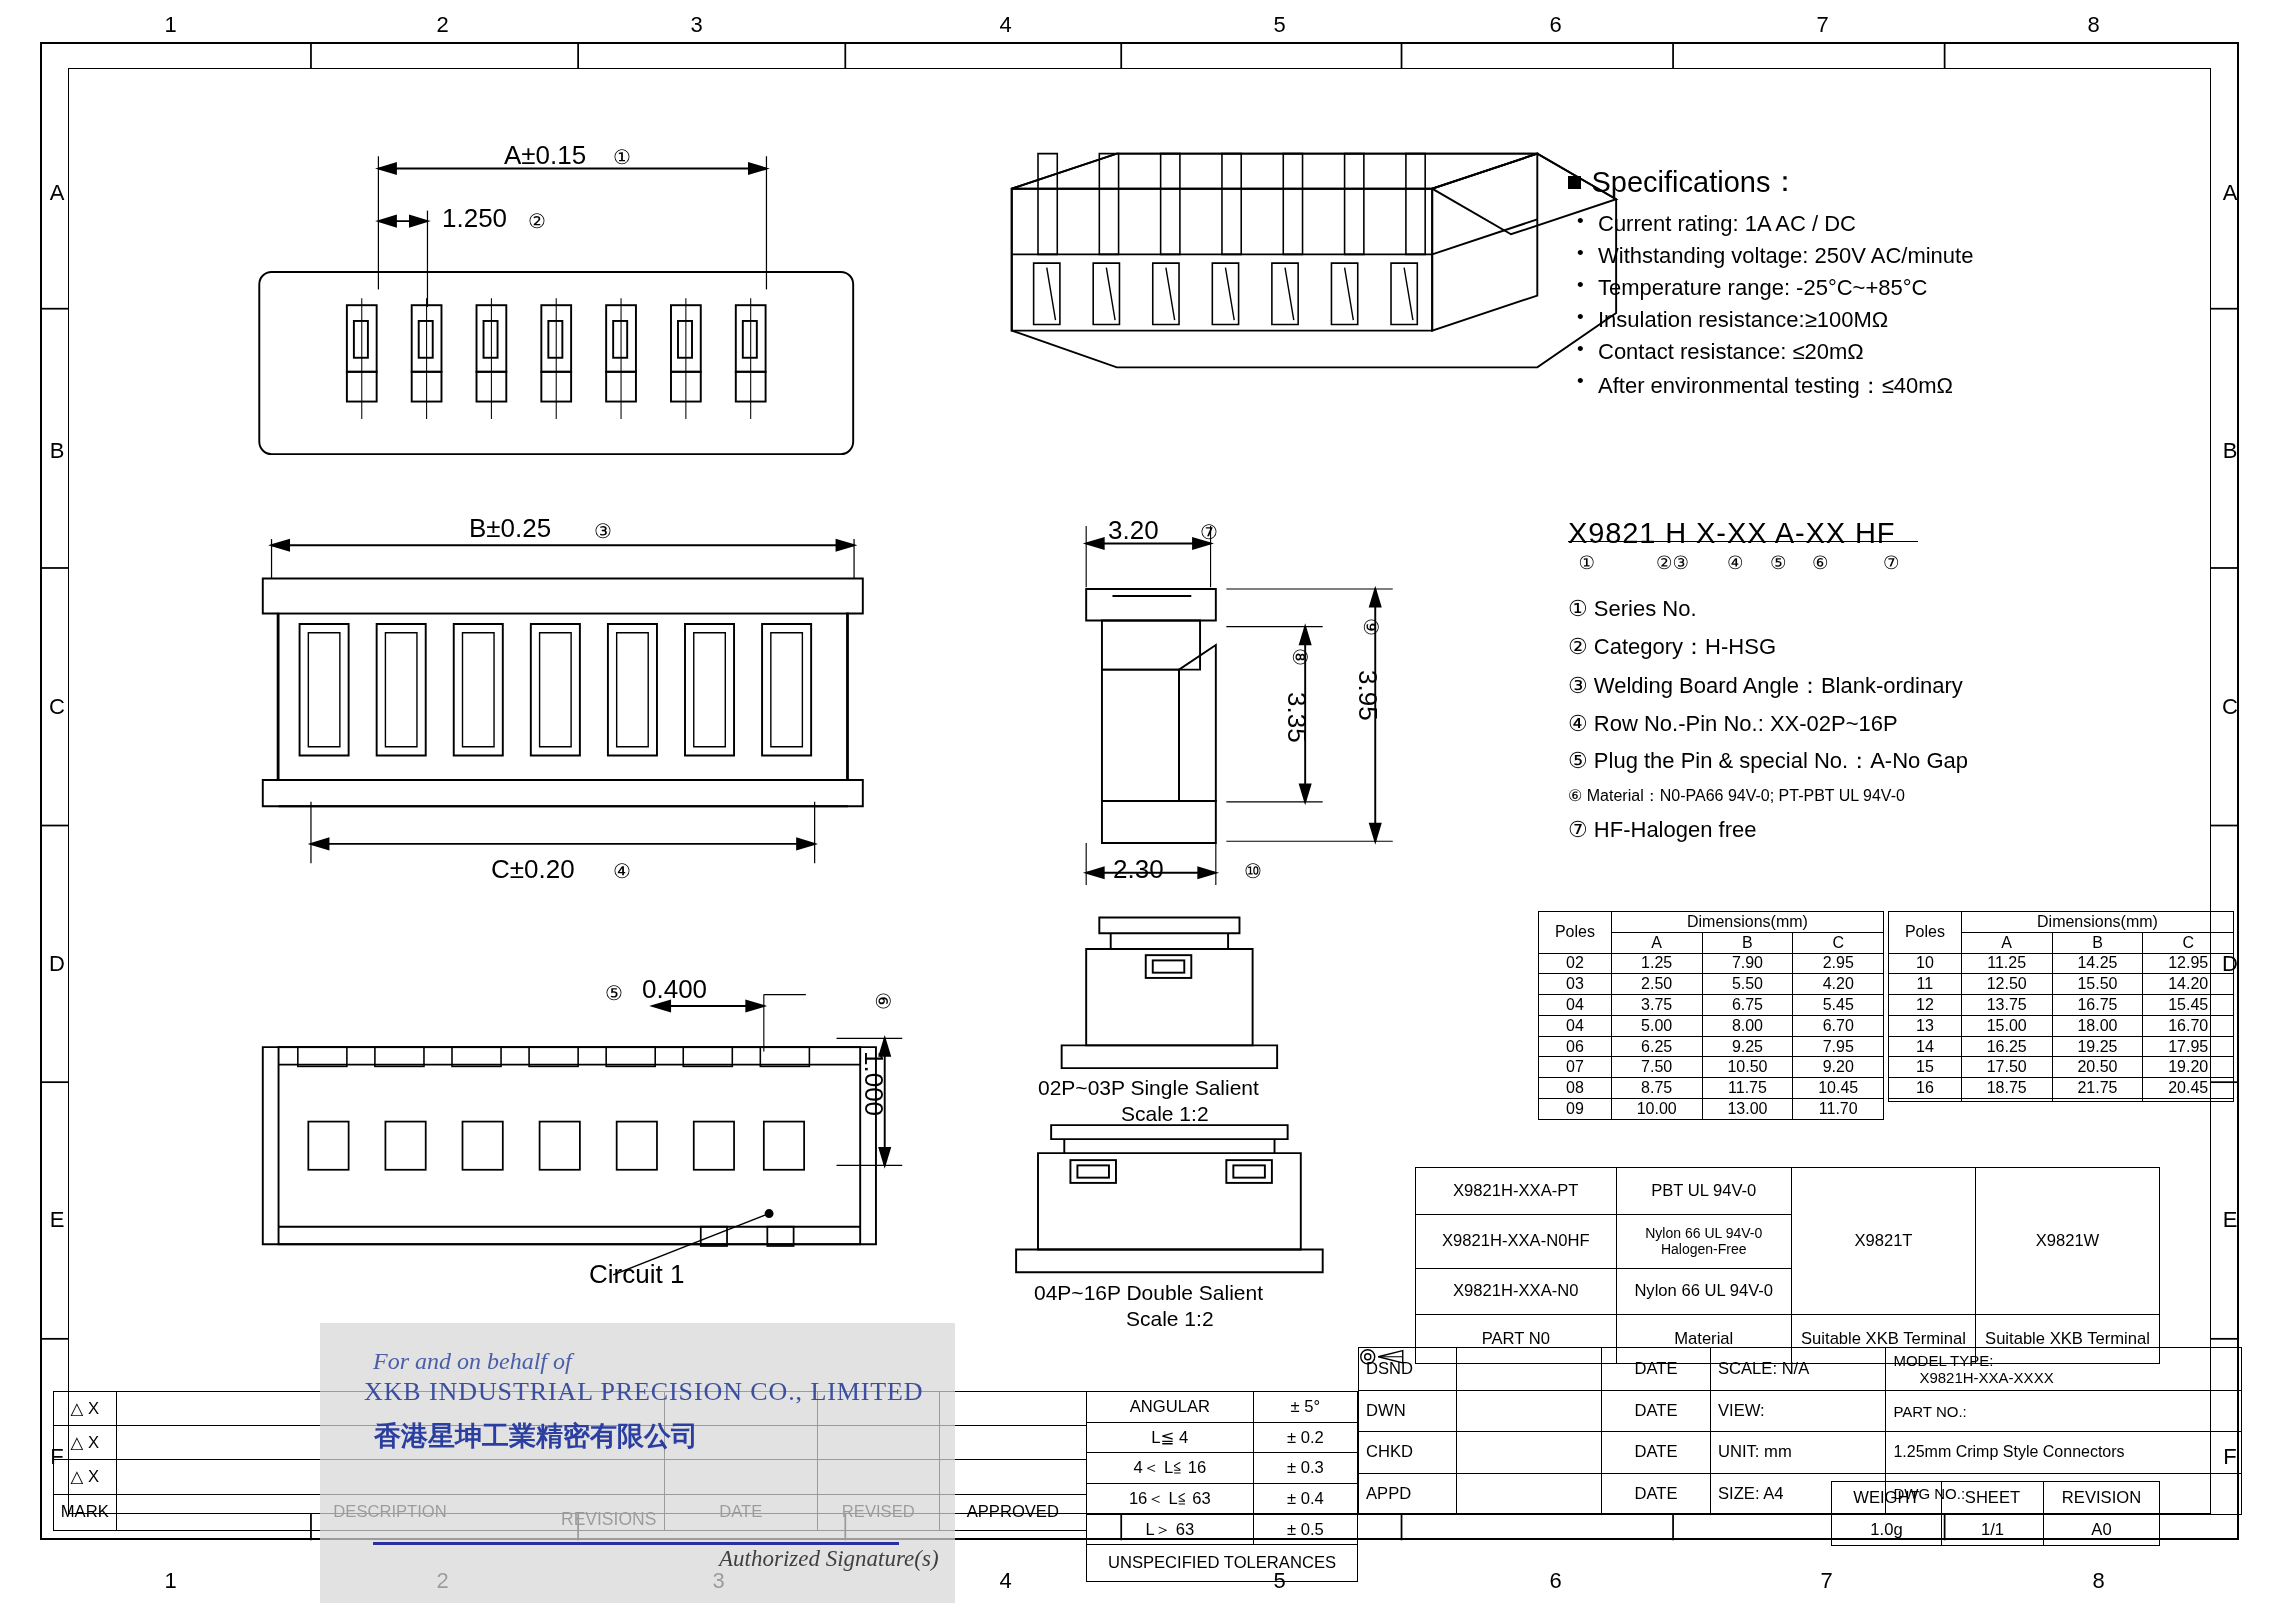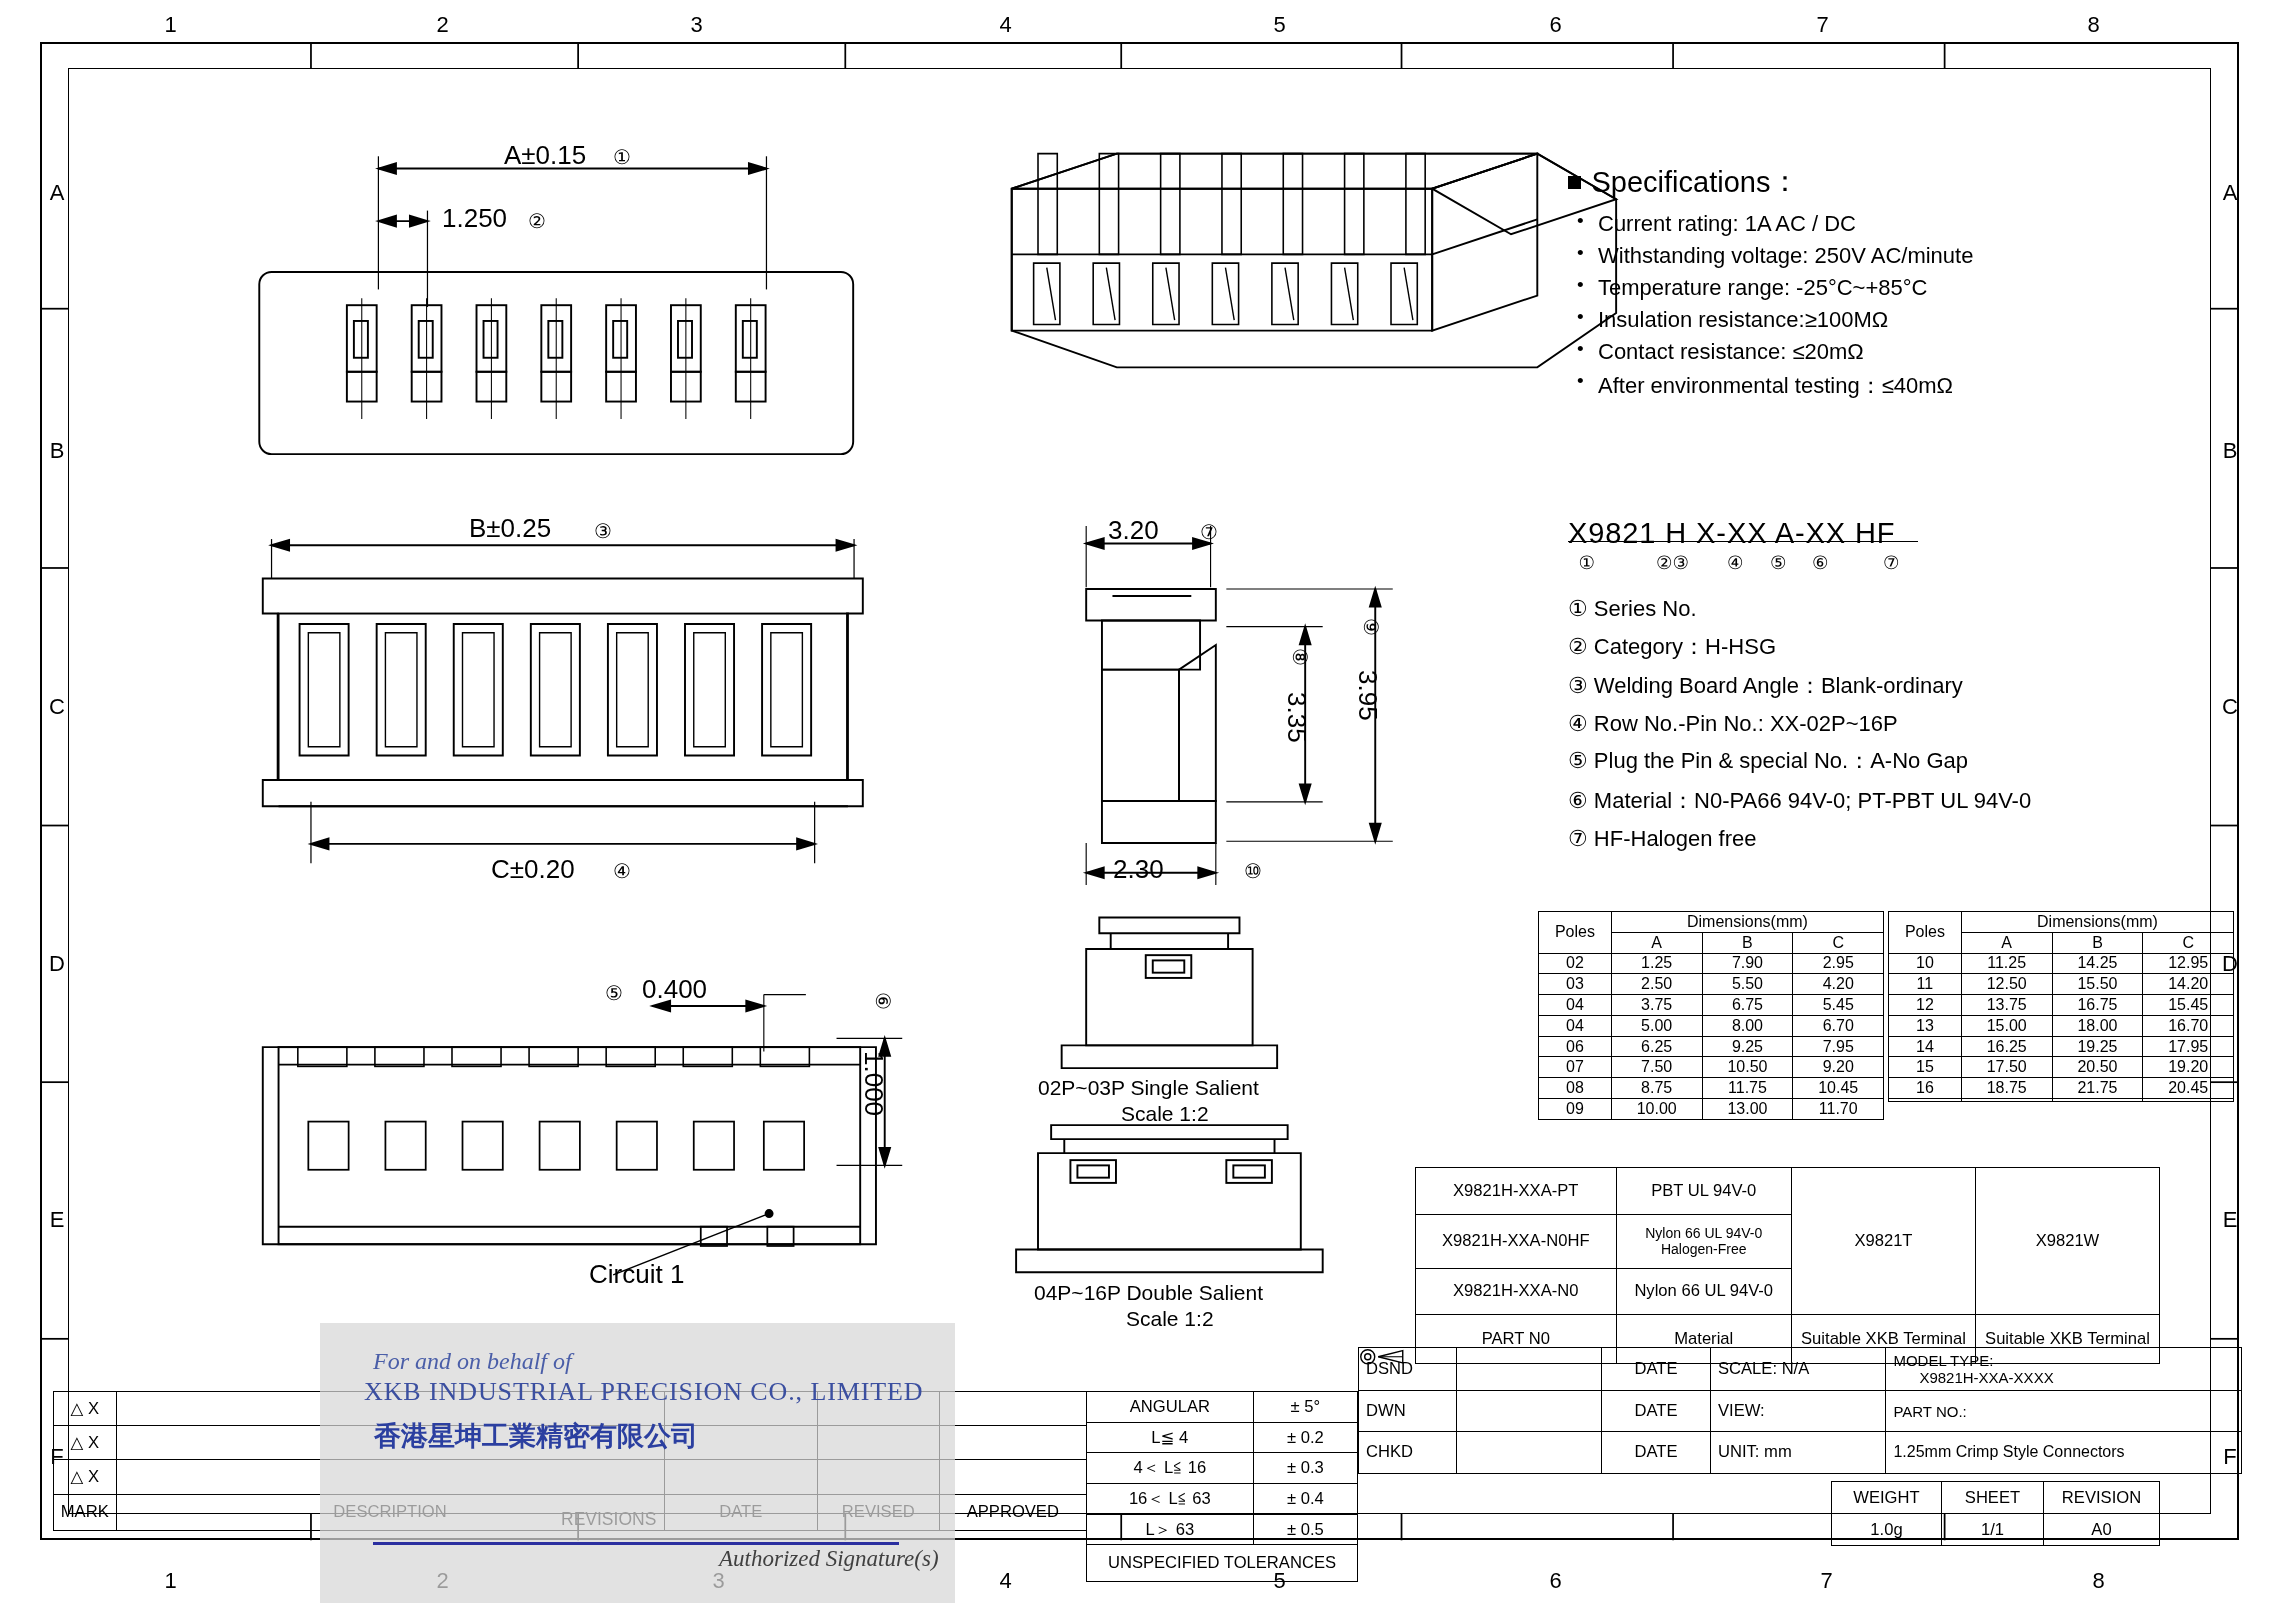--- a/index.html
+++ b/index.html
@@ -398,21 +398,21 @@
       <span style="position:absolute;left:244px;top:0;font-size:18.4px;">⑥</span>
       <span style="position:absolute;left:315px;top:0;font-size:18.4px;">⑦</span>
       <span style="position:absolute;left:0;top:-10.5px;width:350px;border-top:1.4px solid #000;"></span>
     </div>
     <div style="margin-top:12.3px;">
       <div style="font-size:22px;margin-bottom:9.6px;">① Series No.</div>
       <div style="font-size:22px;margin-bottom:9.6px;">② Category：H-HSG</div>
       <div style="font-size:22px;margin-bottom:9.6px;">③ Welding Board Angle：Blank-ordinary</div>
       <div style="font-size:22px;margin-bottom:9.6px;">④ Row No.-Pin No.:  XX-02P~16P</div>
       <div style="font-size:22px;margin-bottom:9.6px;">⑤ Plug the Pin &amp; special No.：A-No Gap</div>
-      <div style="font-size:22px;margin-bottom:9.6px;">⑥ Material：N0-PA66 94V-0;  PT-PBT  UL 94V-0</div>
+      <div style="font-size:16px;margin-bottom:9.6px;">⑥ Material：N0-PA66 94V-0;  PT-PBT  UL 94V-0</div>
       <div style="font-size:22px;">⑦ HF-Halogen free</div>
     </div>
   </div>
 
   <div style="position:absolute;left:1538px;top:911px;">
     <table class="dimtable" style="display:inline-table;">
       <tbody>
           <tr>
         <td rowspan="2" style="width:63px;">Poles</td>
         <td colspan="3" style="width:242px;">Dimensions(mm)</td>
@@ -653,20 +653,27 @@
         <div>PART NO.:</div>
       </td>
     </tr>
     <tr>
       <td style="height:35px;text-align:left;padding-left:7px;">CHKD</td>
       <td></td>
       <td>DATE</td>
       <td style="text-align:left;padding-left:7px;">UNIT:  mm</td>
       <td style="text-align:left;padding-left:7px;font-size:16px;">1.25mm Crimp Style Connectors</td>
     </tr>
+    <tr>
+      <td style="height:35px;text-align:left;padding-left:7px;">APPD</td>
+      <td></td>
+      <td>DATE</td>
+      <td style="text-align:left;padding-left:7px;">SIZE:  A4</td>
+      <td style="text-align:left;padding-left:7px;font-size:15px;">DWG NO.:</td>
+    </tr>
   </tbody>
     </table>
 
   <table class="tb" style="position:absolute;left:1831px;top:1481px;width:329px;">
     <tbody>
         <tr>
       <td style="width:110px;height:26px;">WEIGHT</td>
       <td style="width:103px;">SHEET</td>
       <td style="width:114px;">REVISION</td>
     </tr>

